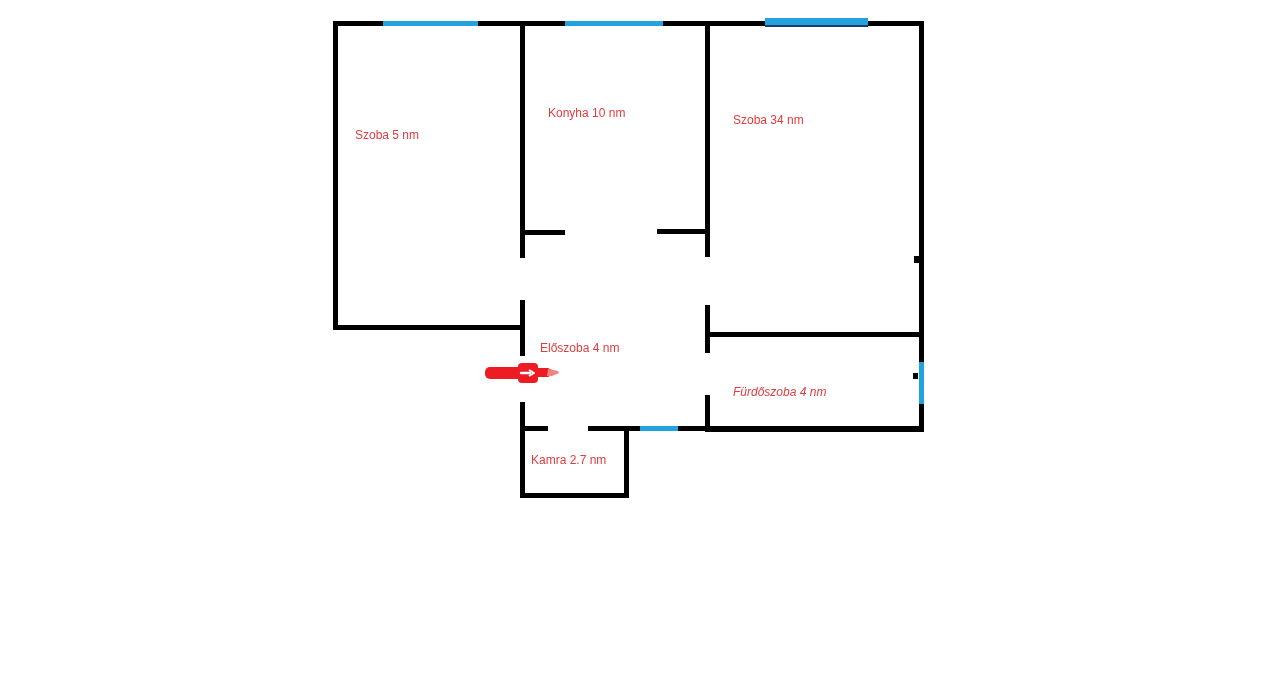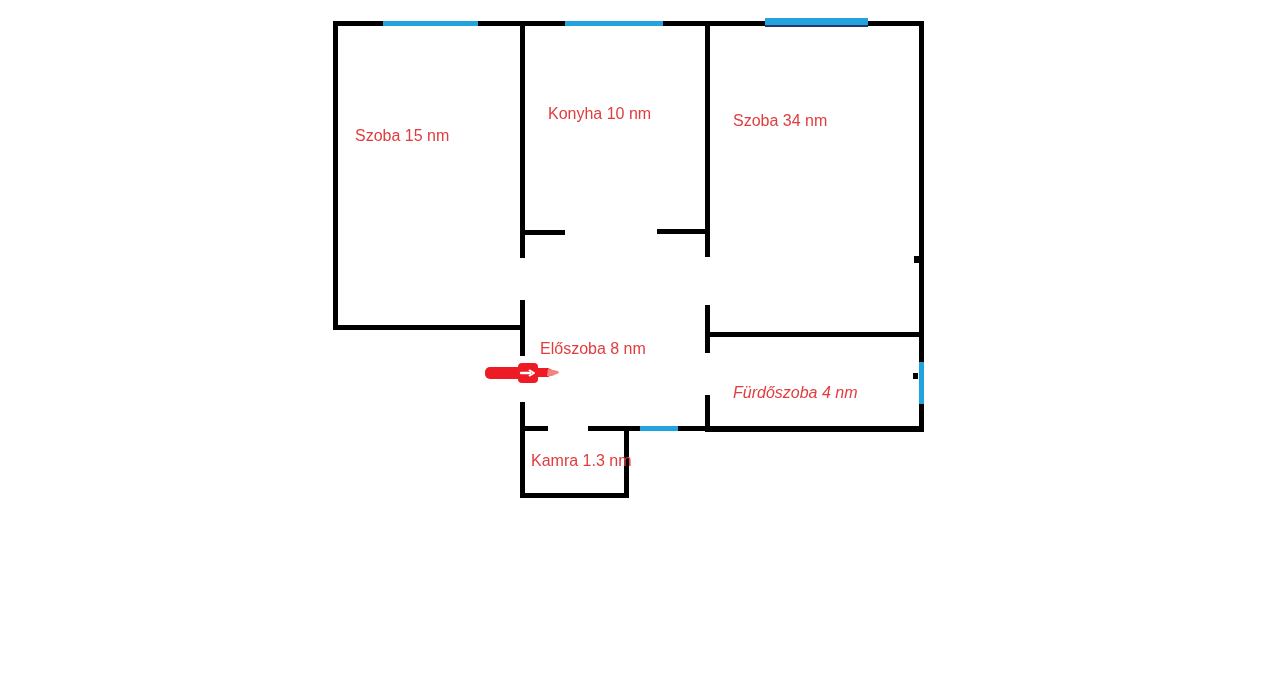--- a/index.html
+++ b/index.html
@@ -22,21 +22,21 @@
     position:absolute;
     background:var(--window,#22a3dd);
   }
   .window--shaded{
     box-sizing:border-box;
     border-bottom:2px solid var(--window_shade,#1e3a70);
   }
   .room-label{
     position:absolute;
     color:var(--label,#e13c3e);
-    font-size:16px;
+    font-size:12px;
     line-height:19px;
     white-space:nowrap;
   }
   .arrow-svg{
     position:absolute;
     left:482px;
     top:358px;
   }
 </style>
 </head>
@@ -71,26 +71,26 @@
 
   <div class="wall" style="left:914px;top:256px;width:5px;height:7px;"></div>
   <div class="wall" style="left:913px;top:373px;width:5px;height:6px;"></div>
 
   <div class="window" style="left:383px;top:21px;width:95px;height:5px;"></div>
   <div class="window" style="left:565px;top:21px;width:98px;height:5px;"></div>
   <div class="window window--shaded" style="left:765px;top:18px;width:103px;height:9px;"></div>
   <div class="window" style="left:640px;top:426px;width:38px;height:5px;"></div>
   <div class="window" style="left:919px;top:362px;width:5px;height:42px;"></div>
 
-  <div class="room-label" style="left:355px;top:126px;">Szoba 15 nm</div>
+  <div class="room-label" style="left:355px;top:126px;">Szoba 5 nm</div>
   <div class="room-label" style="left:548px;top:104px;">Konyha 10 nm</div>
   <div class="room-label" style="left:733px;top:111px;">Szoba 34 nm</div>
-  <div class="room-label" style="left:540px;top:339px;">Előszoba 8 nm</div>
+  <div class="room-label" style="left:540px;top:339px;">Előszoba 4 nm</div>
   <div class="room-label" style="left:733px;top:383px;font-style:italic;">Fürdőszoba 4 nm</div>
-  <div class="room-label" style="left:531px;top:451px;">Kamra 1.3 nm</div>
+  <div class="room-label" style="left:531px;top:451px;">Kamra 2.7 nm</div>
 
   <svg class="arrow-svg" width="82" height="28" viewBox="0 0 82 28">
 
     <rect x="3" y="9" width="44" height="12" rx="5" style="fill:var(--arrow,#ed1c24)"></rect>
 
     <rect x="36" y="5" width="20" height="20" rx="4" style="fill:var(--arrow,#ed1c24)"></rect>
 
     <polygon points="54,10 66,10 72,13 72,16 66,19 54,19" style="fill:var(--arrow,#ed1c24)"></polygon>
 
     <polygon points="66,11 76,13 77,15 70,18 65,18" style="fill:var(--arrow_tip,#f4837d)"></polygon>

